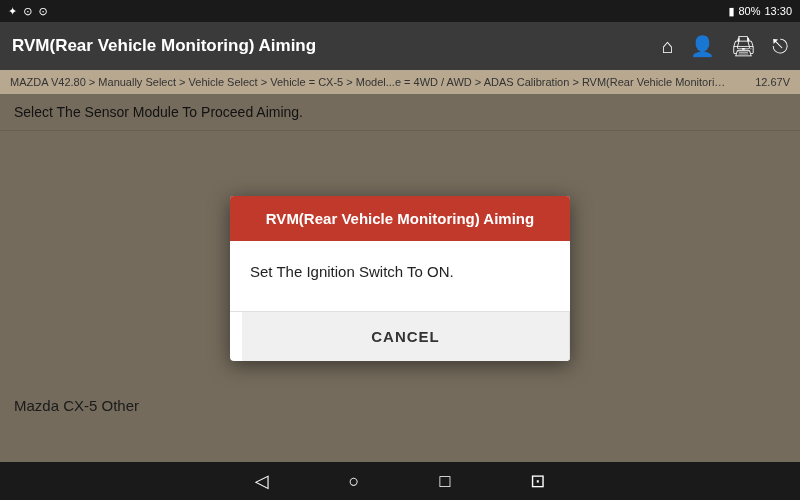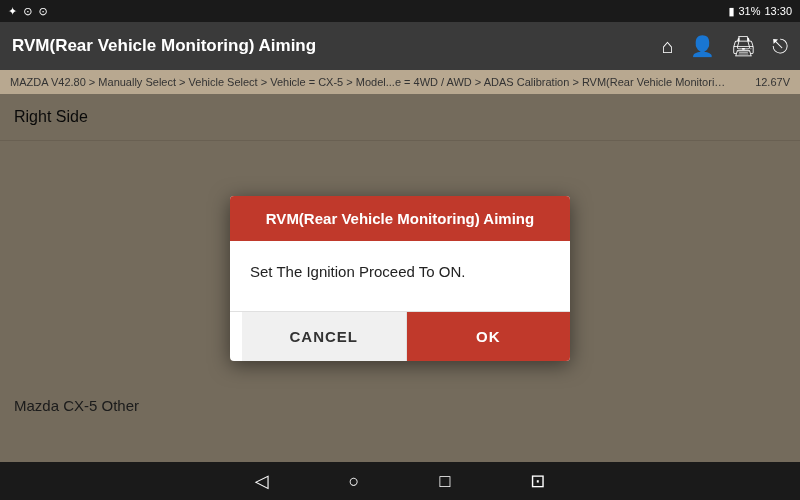--- a/index.html
+++ b/index.html
@@ -220,52 +220,51 @@
 <body>
 
 <div class="status-bar">
   <div class="status-bar-left">
     <span>✦</span>
     <span>⊙</span>
     <span>⊙</span>
   </div>
   <div class="status-bar-right">
     <span>▮</span>
-    <span>31%</span>
+    <span>80%</span>
     <span>13:30</span>
   </div>
 </div>
 
 <div class="header">
   <span class="header-title">RVM(Rear Vehicle Monitoring) Aiming</span>
   <div class="header-icons">
     <span class="header-icon">⌂</span>
     <span class="header-icon">👤</span>
     <span class="header-icon">🖨</span>
     <span class="header-icon">⎋</span>
   </div>
 </div>
 
 <div class="breadcrumb">
   <span class="breadcrumb-text">MAZDA V42.80 &gt; Manually Select &gt; Vehicle Select &gt; Vehicle = CX-5 &gt; Model...e = 4WD / AWD &gt; ADAS Calibration &gt; RVM(Rear Vehicle Monitoring) Aiming</span>
   <span class="breadcrumb-voltage">12.67V</span>
 </div>
 
 <div class="content" style="height: calc(500px - 22px - 48px - 24px - 38px);">
-  <div class="list-item">Right Side</div>
+  <div class="instruction-bar">Select The Sensor Module To Proceed Aiming.</div>
 
   <div class="bottom-label">Mazda CX-5 Other</div>
 
   <div class="overlay">
     <div class="dialog">
       <div class="dialog-header">RVM(Rear Vehicle Monitoring) Aiming</div>
-      <div class="dialog-body">Set The Ignition Proceed To ON.</div>
+      <div class="dialog-body">Set The Ignition Switch To ON.</div>
       <div class="dialog-buttons">
         <button class="dialog-btn-cancel">CANCEL</button>
-        <button class="dialog-btn-ok">OK</button>
       </div>
     </div>
   </div>
 </div>
 
 <div class="nav-bar">
   <span class="nav-icon">◁</span>
   <span class="nav-icon">○</span>
   <span class="nav-icon">□</span>
   <span class="nav-icon">⊡</span>

